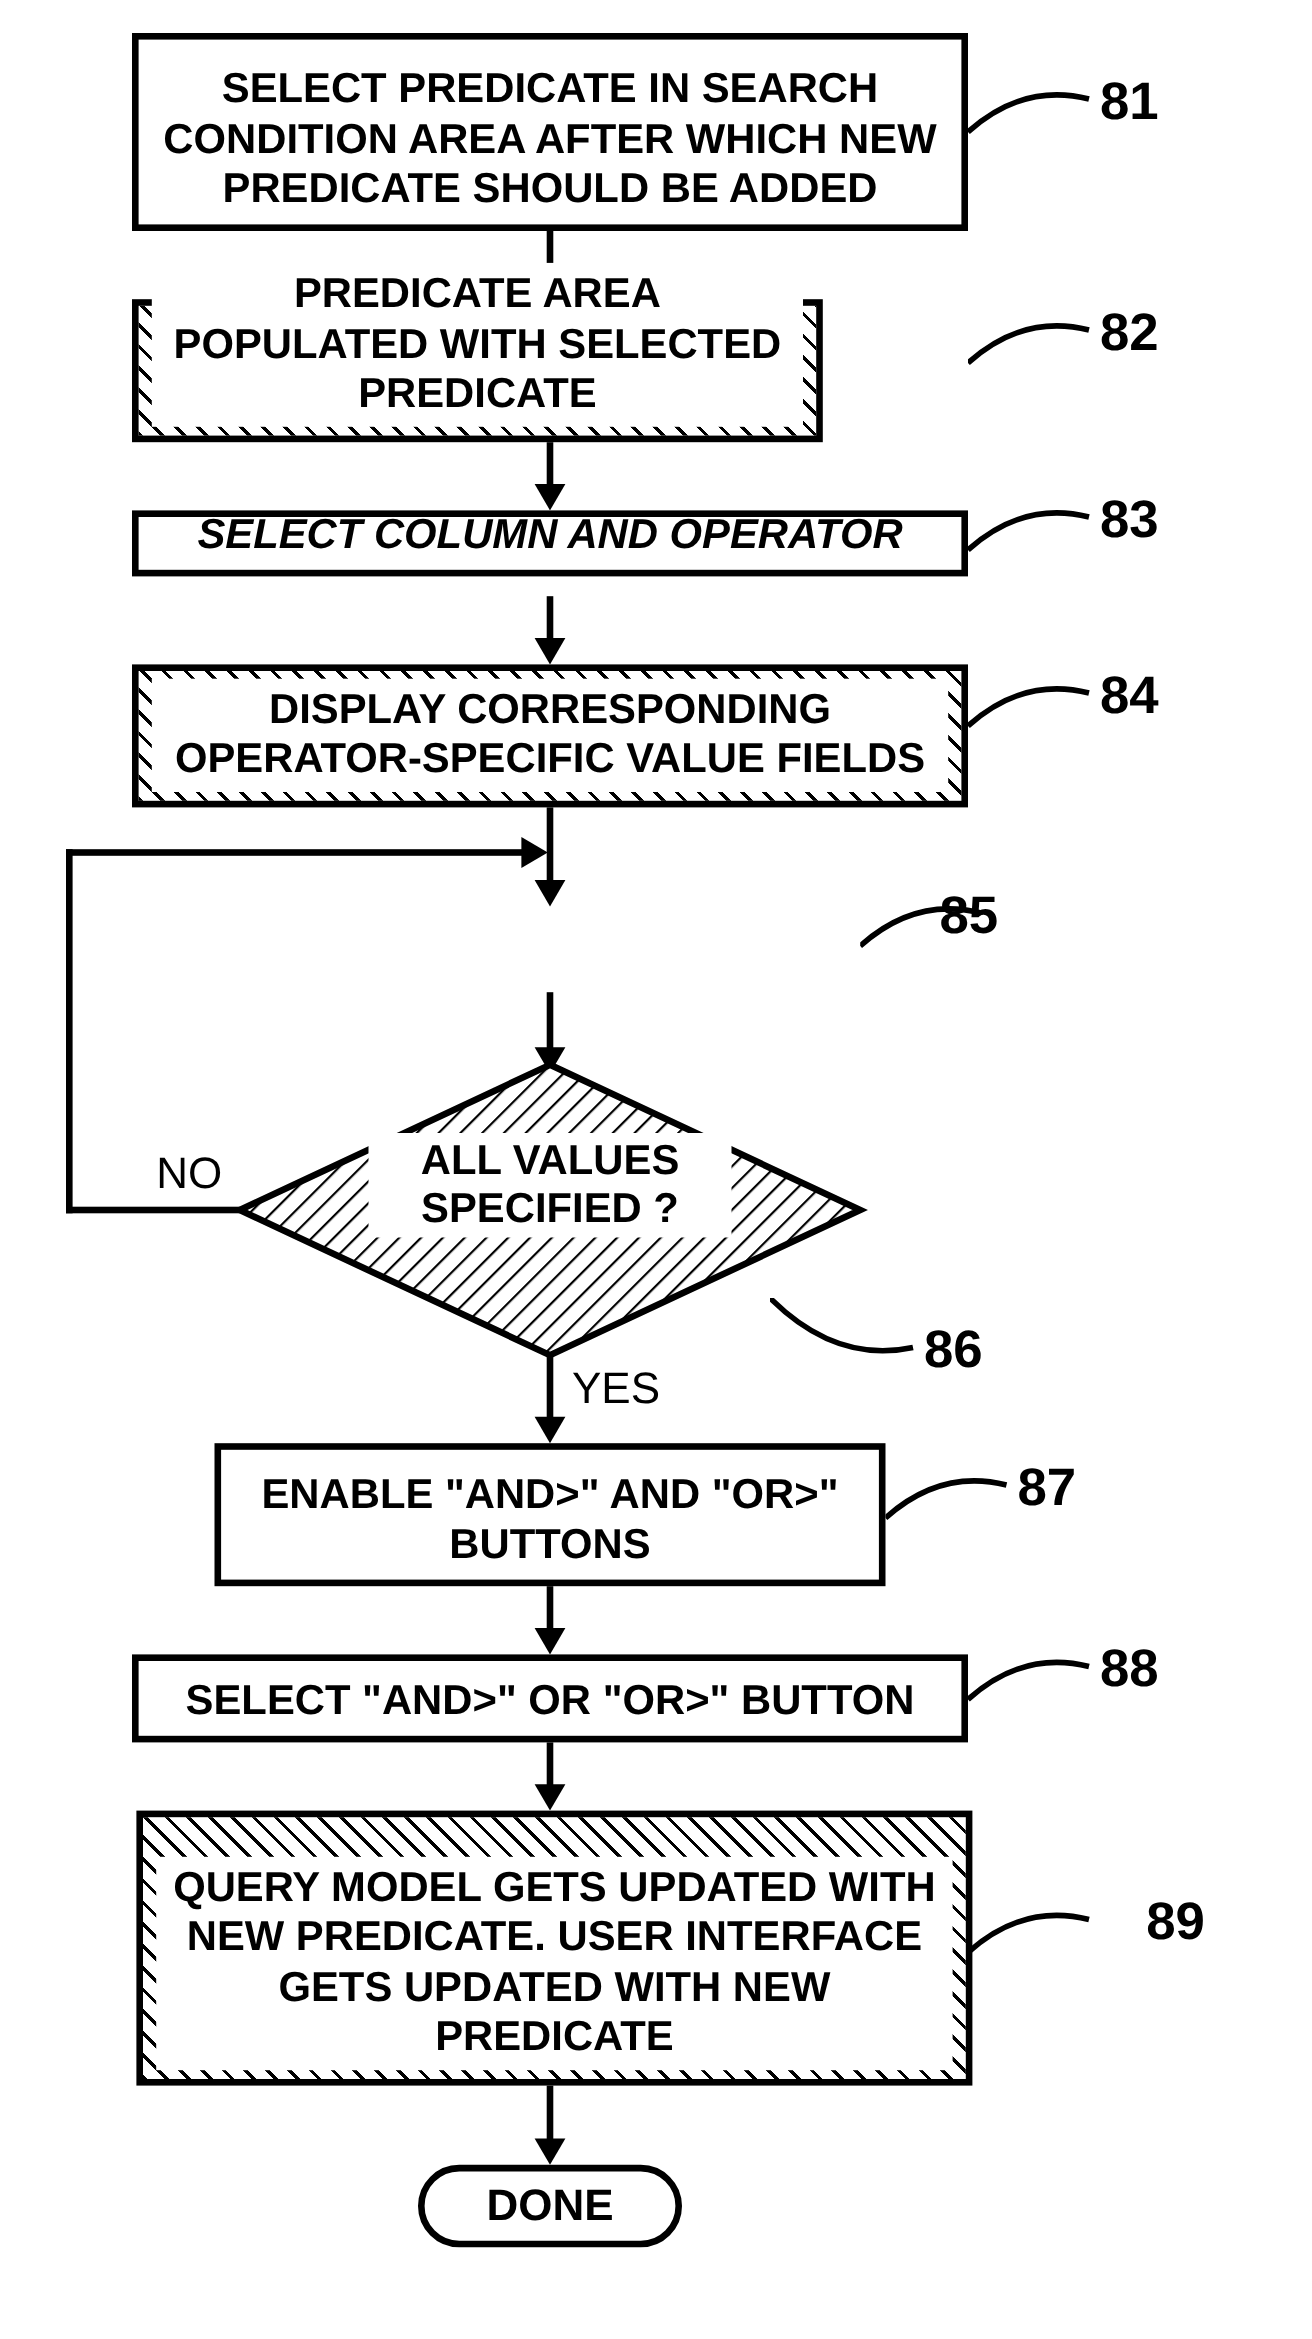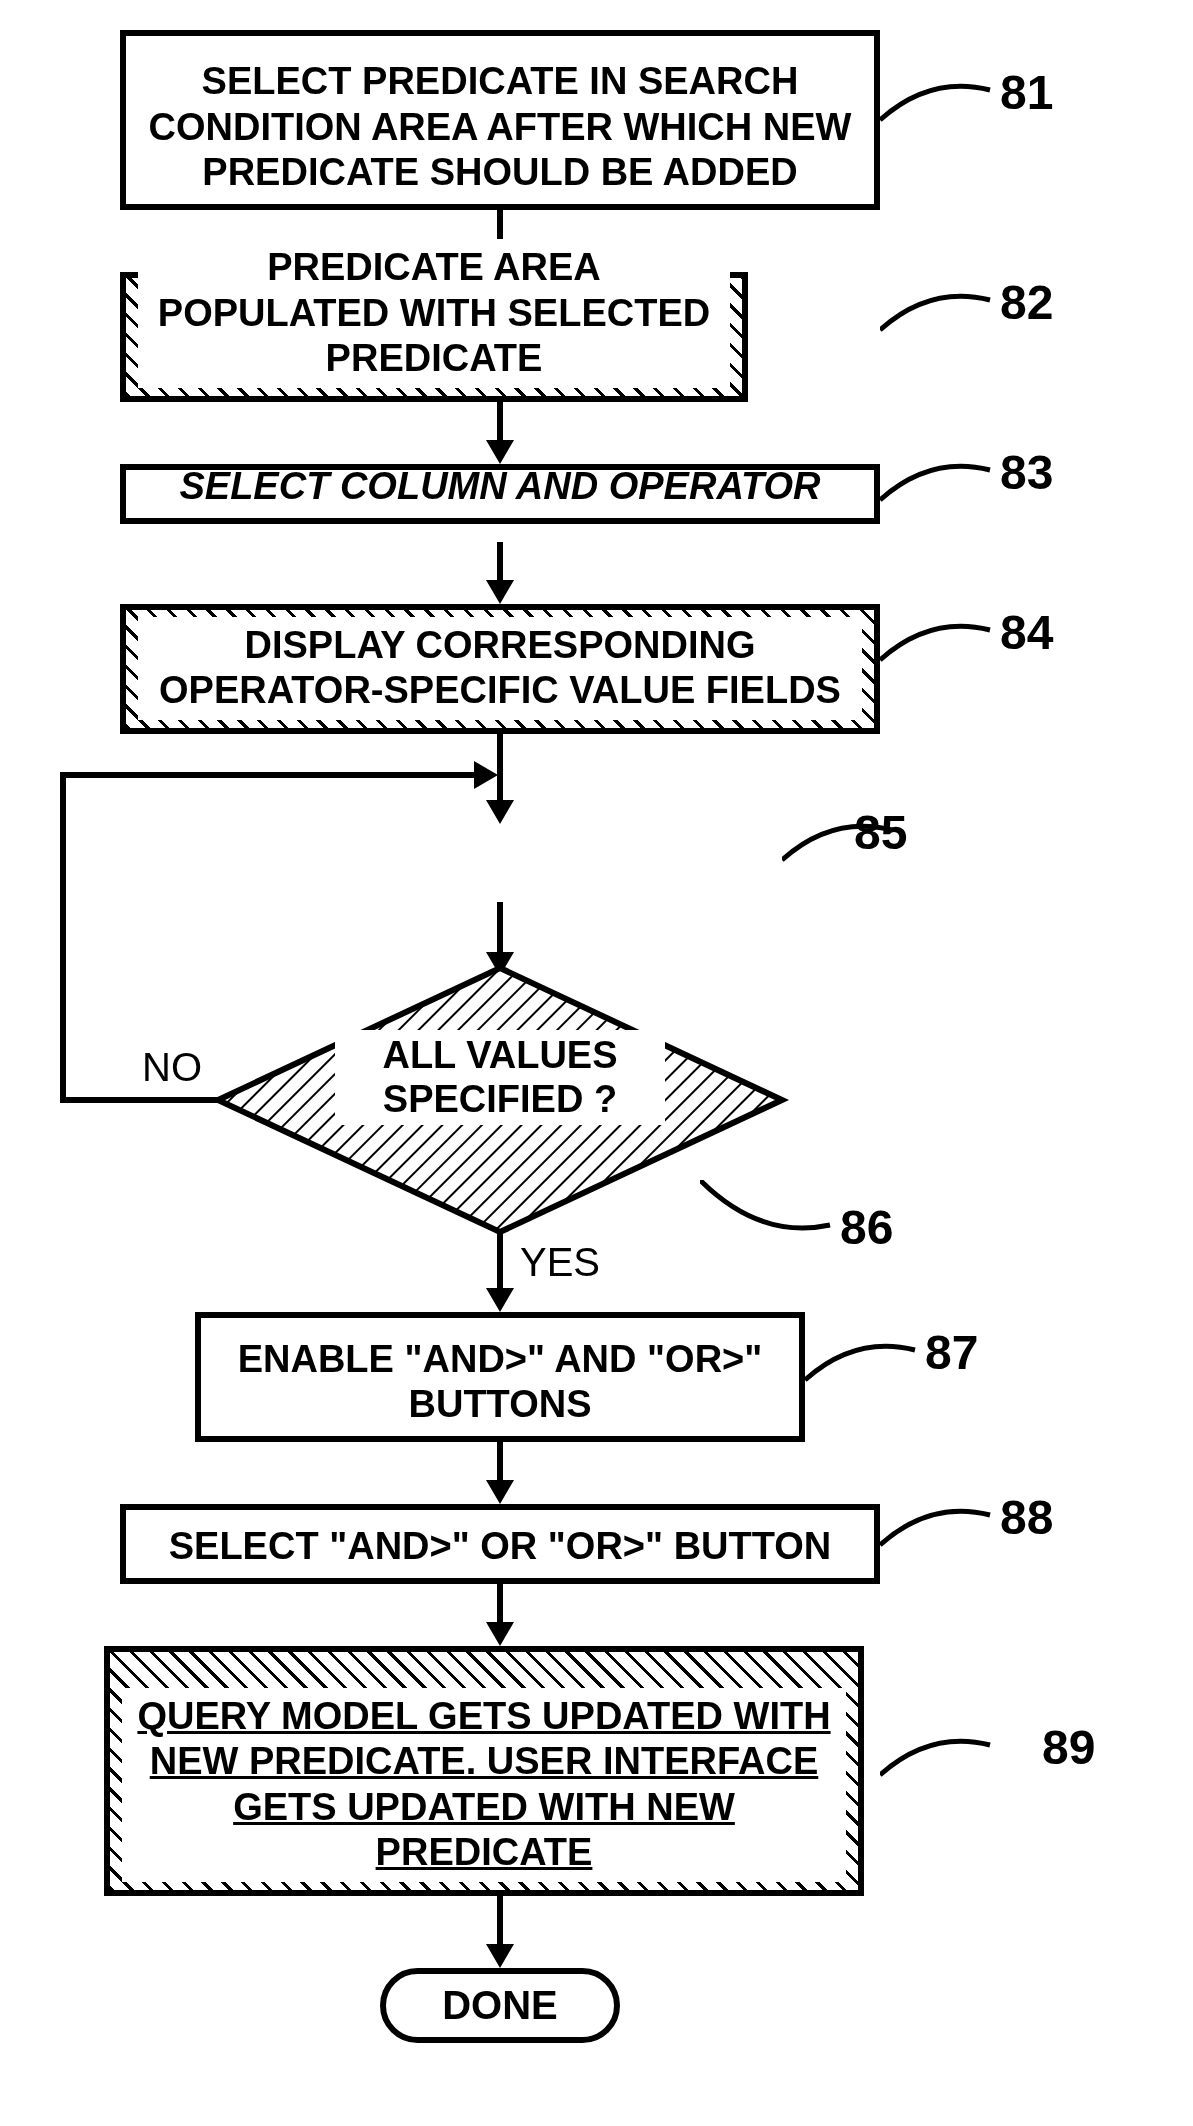--- a/index.html
+++ b/index.html
@@ -184,21 +184,21 @@
     <span>SELECT "AND&gt;" OR "OR&gt;" BUTTON</span>
   </div>
   <svg style="position:absolute; left:880px; top:1505px;" width="120" height="60">
     <path d="M0 40 Q 50 -5 110 10" stroke="#000" stroke-width="5" fill="none"></path>
   </svg>
   <div class="label" style="left:1000px; top:1490px;">88</div>
 
   <div class="arrow-line" style="left:497px; top:1584px; width:6px; height:40px;"></div>
   <div class="arrow-head-down" style="left:486px; top:1622px;"></div>
 
-  <div class="box hatched" style="left:104px; top:1646px; width:760px; height:250px;text-decoration:underline;">
+  <div class="box hatched" style="left:124px; top:1646px; width:760px; height:250px;">
     <div class="inner"><span>QUERY MODEL GETS UPDATED WITH NEW PREDICATE. USER INTERFACE GETS UPDATED WITH NEW PREDICATE</span></div>
   </div>
   <svg style="position:absolute; left:880px; top:1735px;" width="120" height="60">
     <path d="M0 40 Q 50 -5 110 10" stroke="#000" stroke-width="5" fill="none"></path>
   </svg>
   <div class="label" style="left:1042px; top:1720px;">89</div>
 
   <div class="arrow-line" style="left:497px; top:1896px; width:6px; height:50px;"></div>
   <div class="arrow-head-down" style="left:486px; top:1944px;"></div>
 

